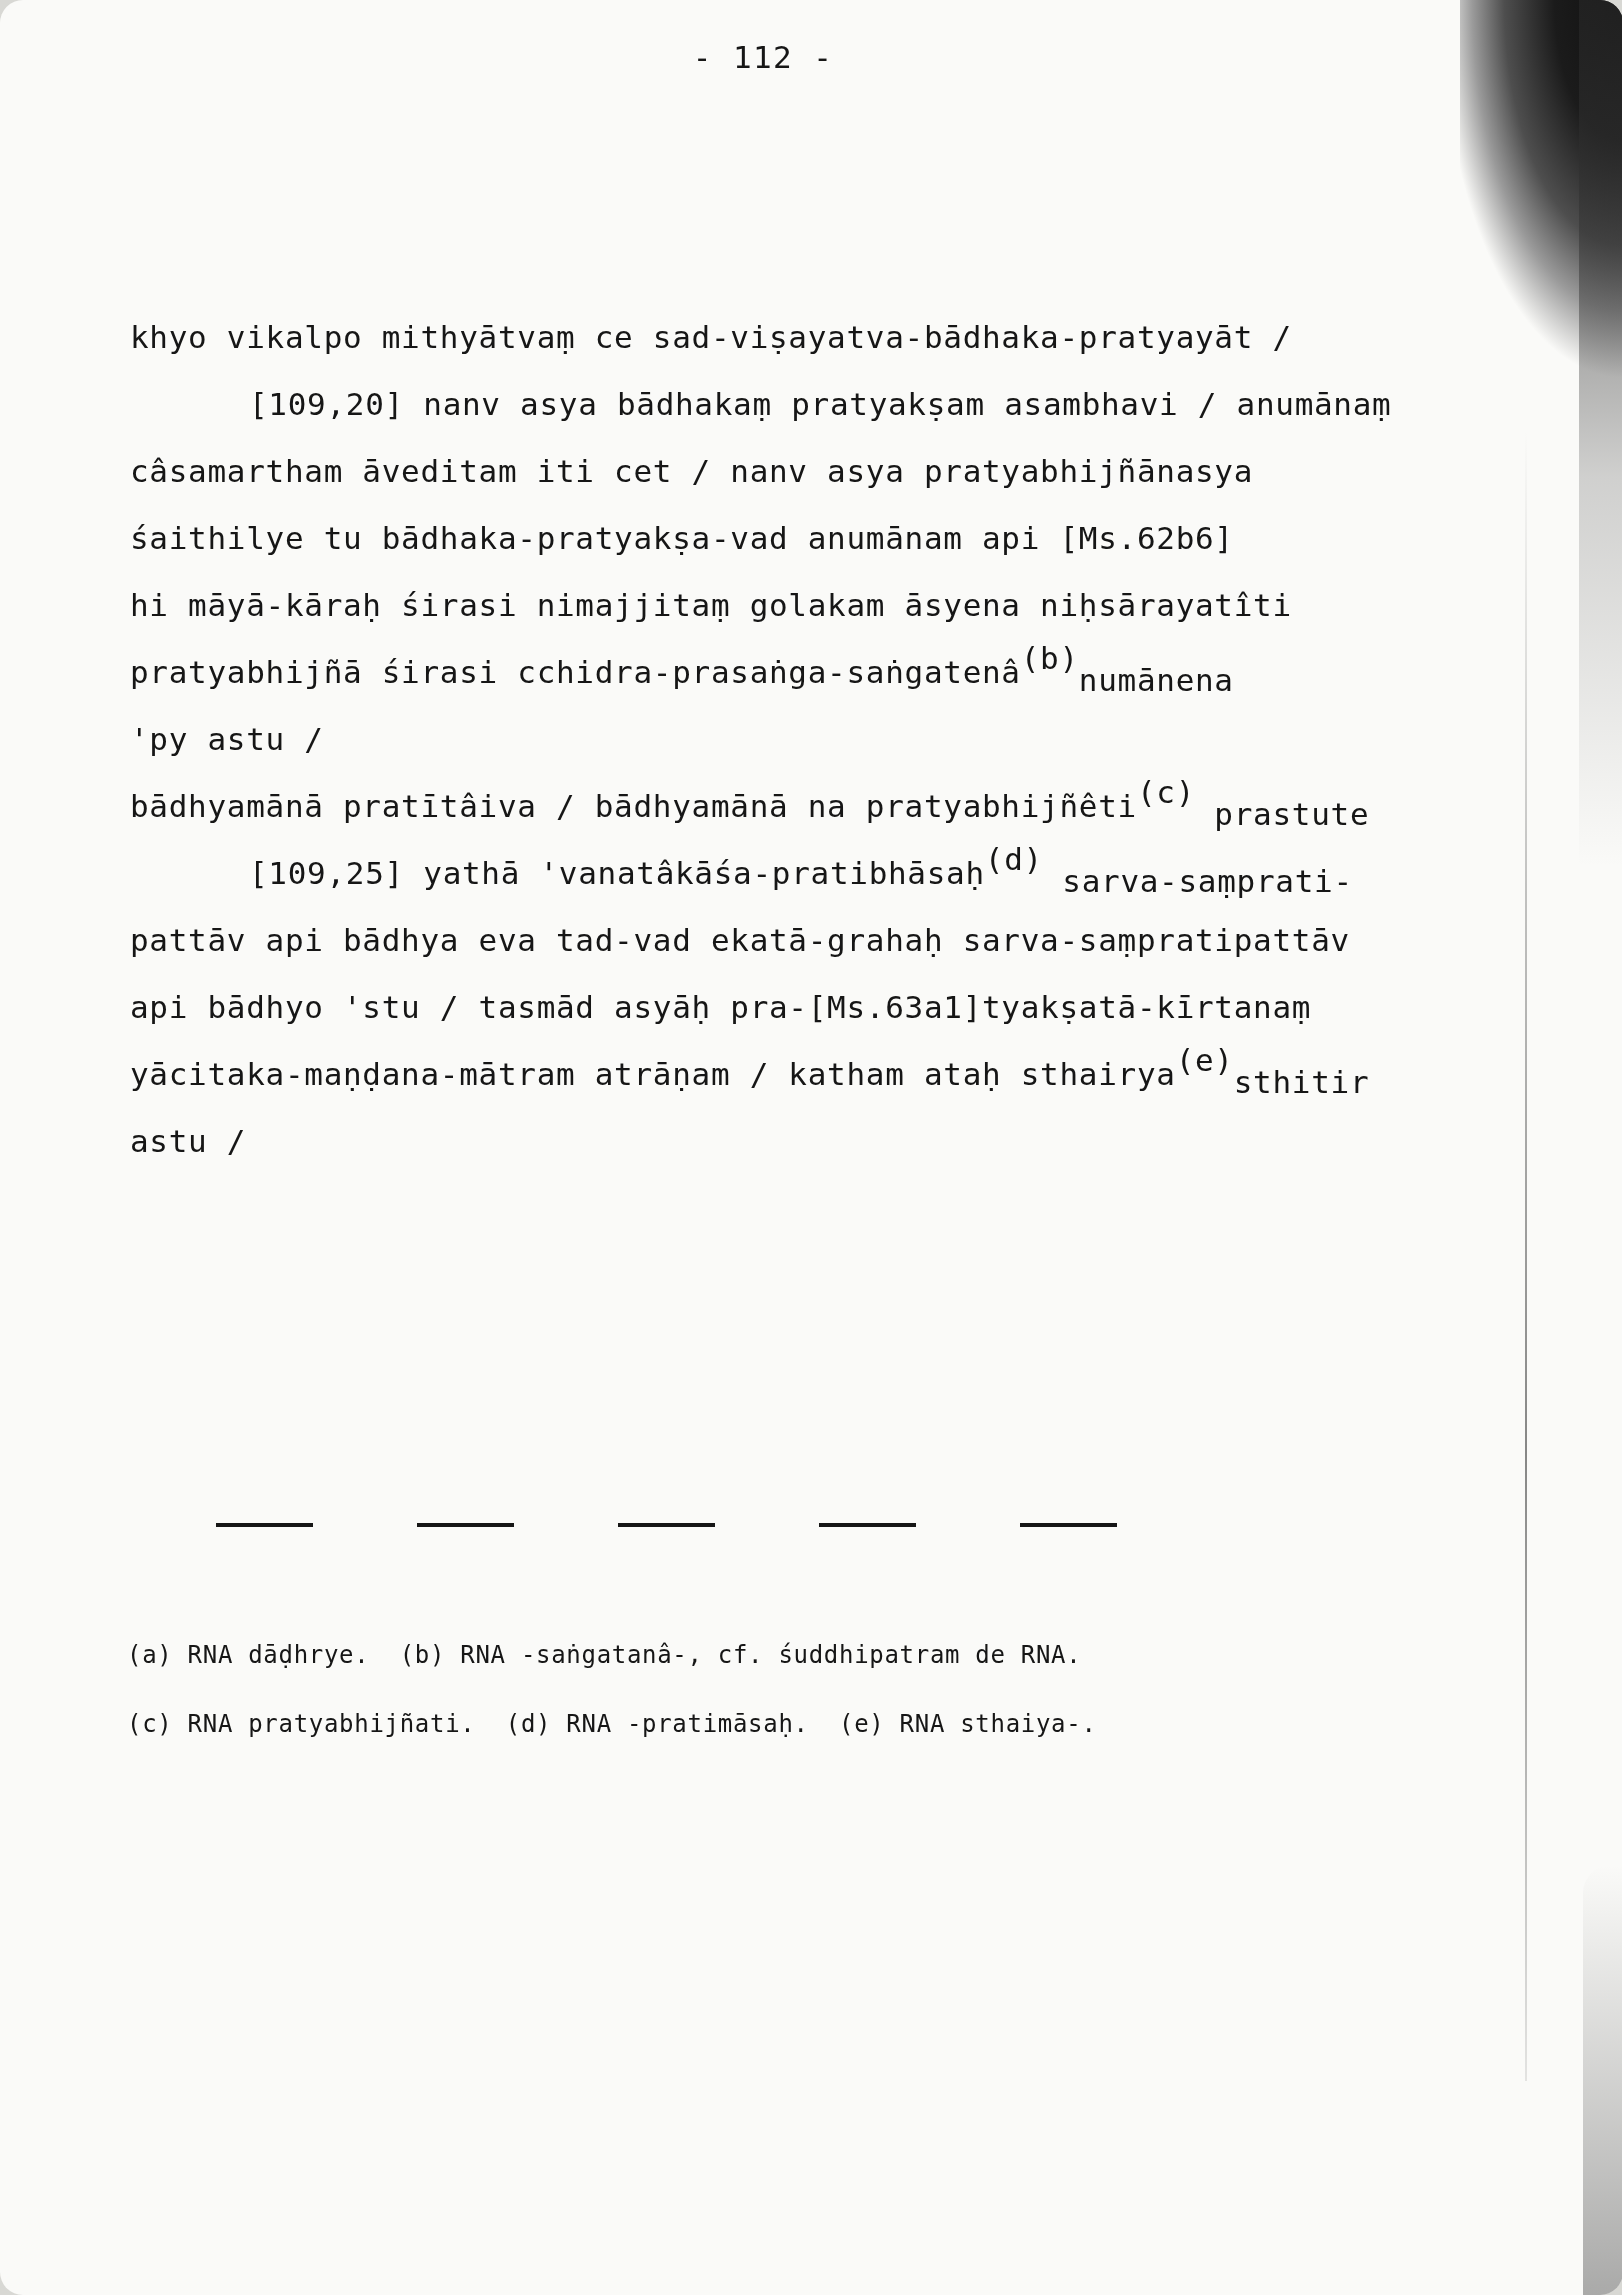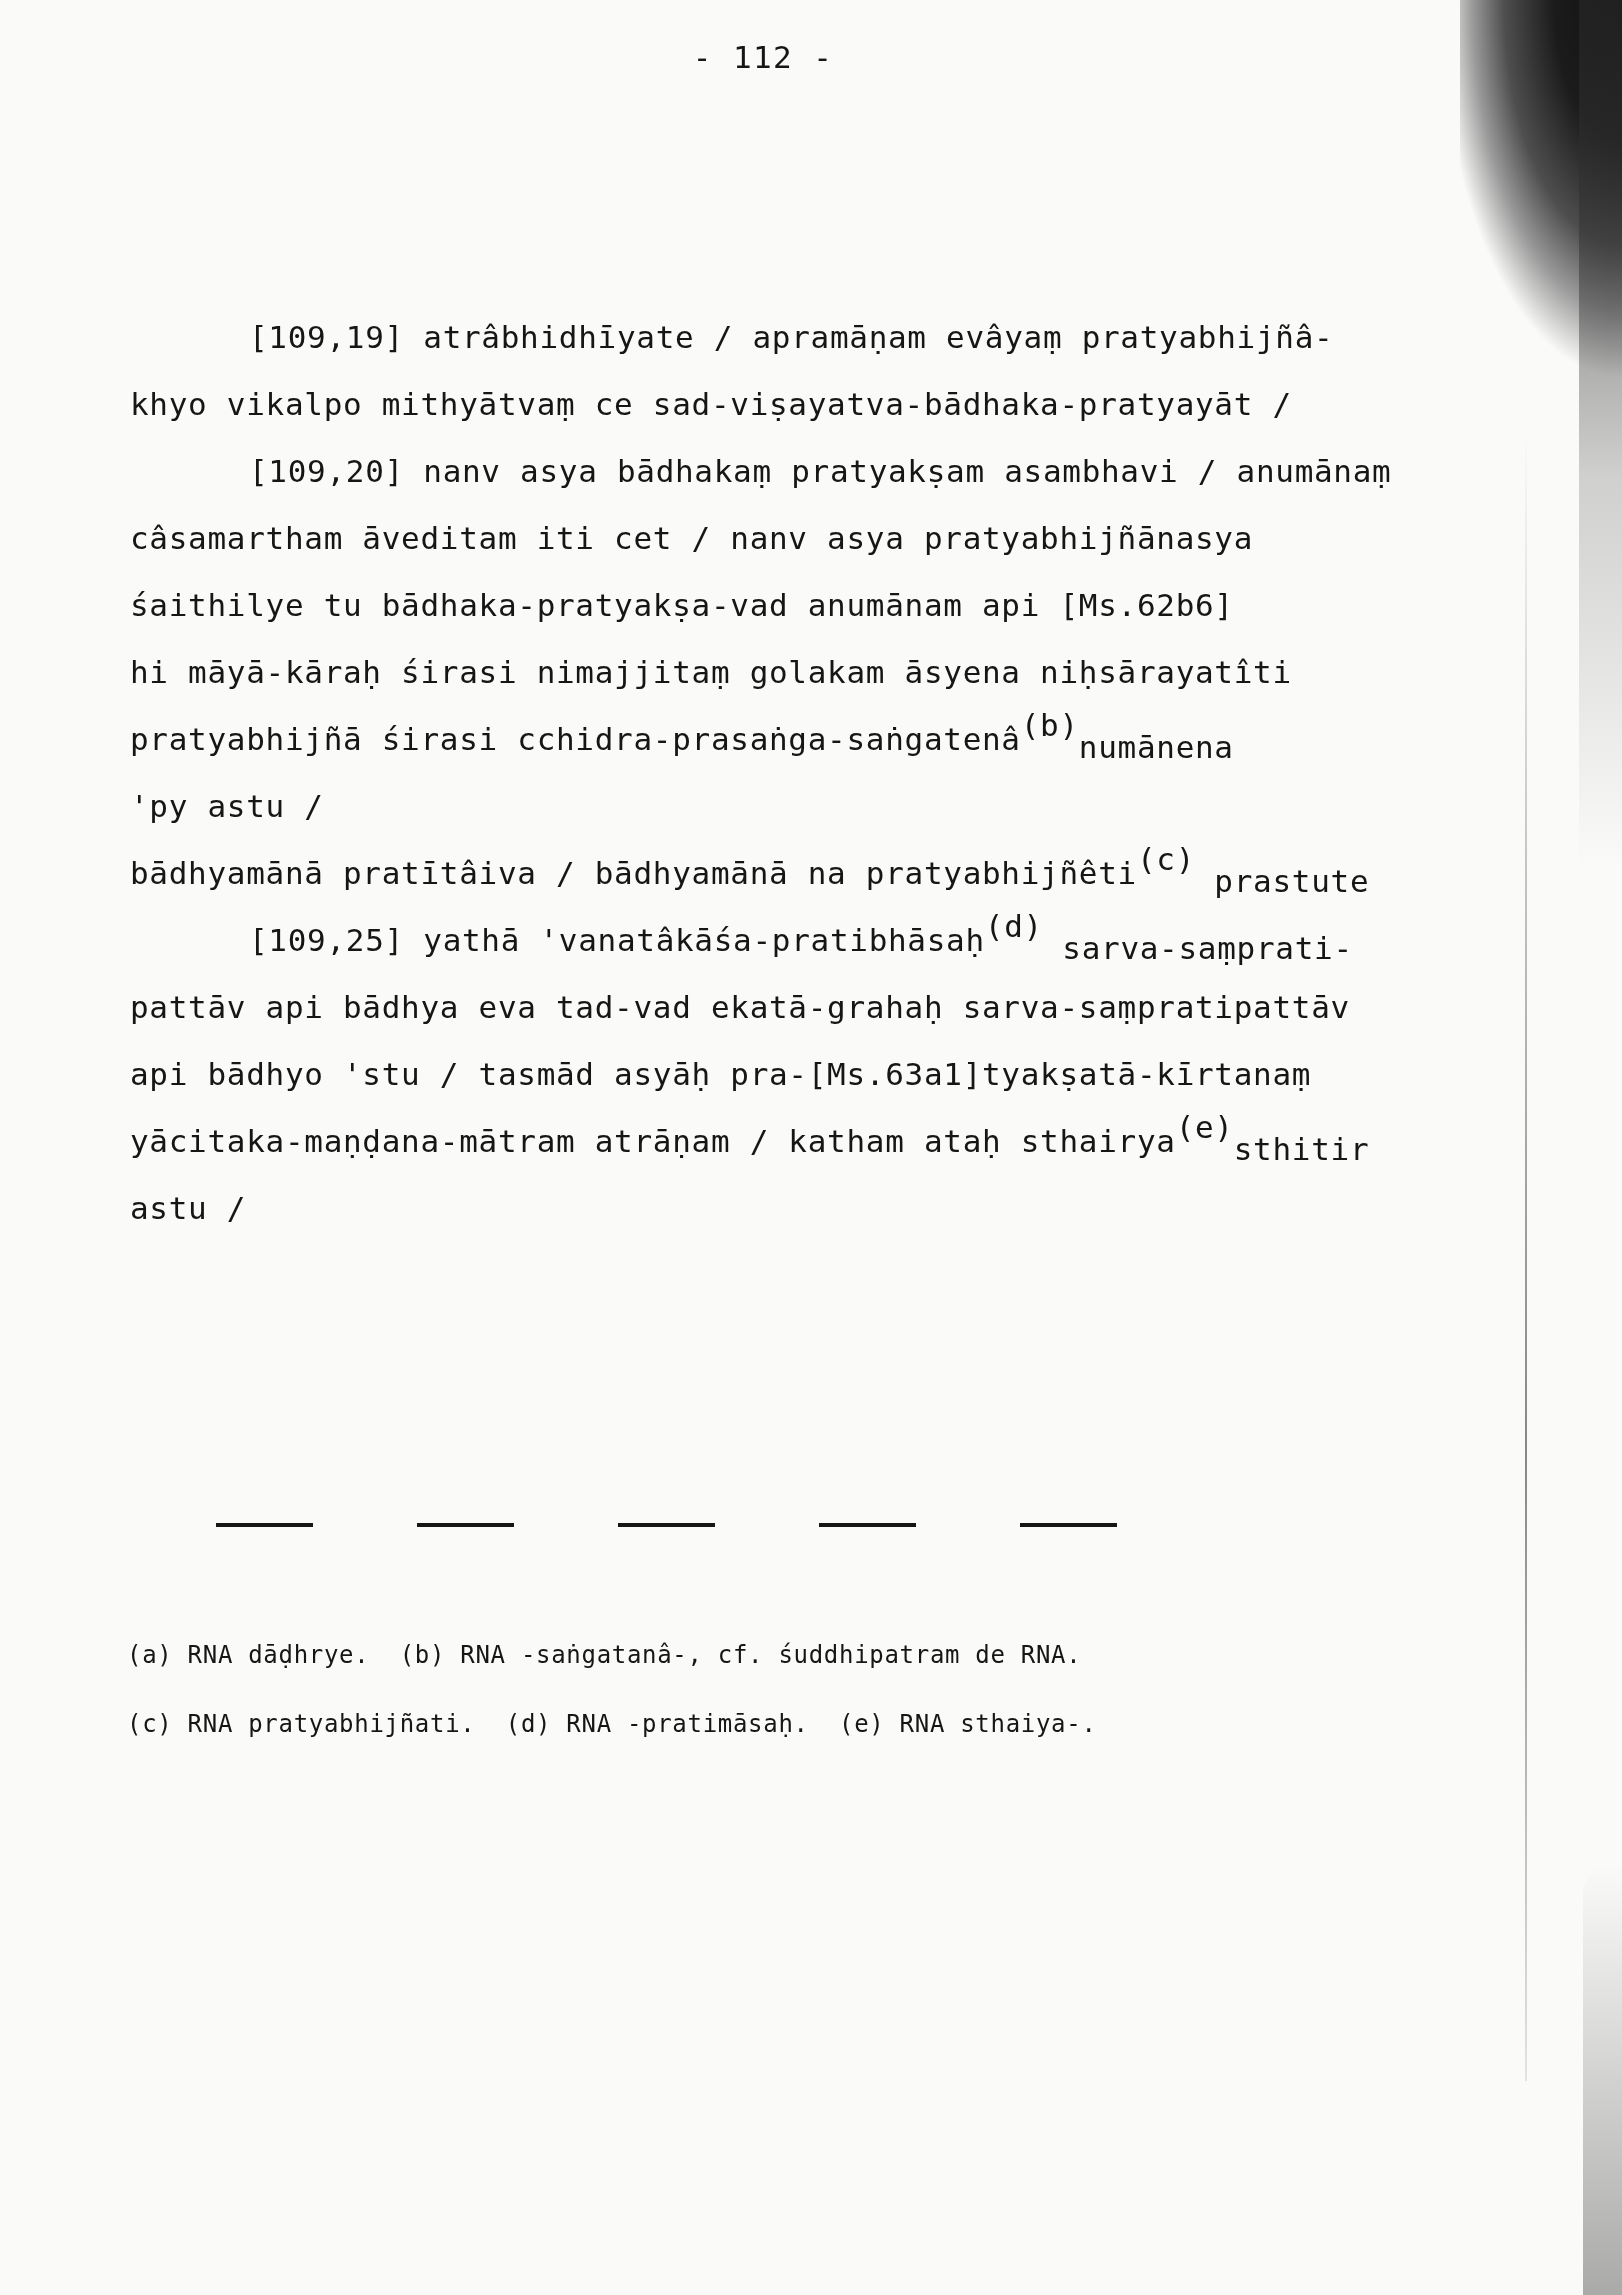--- a/index.html
+++ b/index.html
@@ -4,20 +4,21 @@
 <style>
   html, body { margin: 0; padding: 0; background: #d8d8d4; }
   .page {
     position: relative;
     width: 1623px;
     height: 2295px;
     background: var(--paper, #fafaf8);
     overflow: hidden;
     font-family: "DejaVu Sans Mono", "Liberation Mono", monospace;
     color: var(--ink, #161616);
+    border-radius: 23px;
   }
   .page-number {
     position: absolute;
     top: 39px; left: 0; width: 1526px;
     text-align: center;
     font-size: 31px;
     letter-spacing: 1.4px;
     white-space: pre;
   }
   .body-text {
@@ -88,21 +89,20 @@
     border-top-left-radius: 28px;
     background: linear-gradient(to top, rgba(90,90,90,0.5), rgba(90,90,90,0));
   }
 </style>
 </head>
 <body>
 
 <div class="page">
   <div class="page-number">- 112 -</div>
   <div class="body-text">
-      <div class="line indent"><span>[109,19] atrâbhidhīyate / apramāṇam evâyaṃ pratyabhijñâ-</span></div>
       <div class="line"><span>khyo vikalpo mithyātvaṃ ce sad-viṣayatva-bādhaka-pratyayāt /</span></div>
       <div class="line indent"><span>[109,20] nanv asya bādhakaṃ pratyakṣam asambhavi / anumānaṃ</span></div>
       <div class="line"><span>câsamartham āveditam iti cet / nanv asya pratyabhijñānasya</span></div>
       <div class="line"><span>śaithilye tu bādhaka-pratyakṣa-vad anumānam api [Ms.62b6]</span></div>
       <div class="line"><span>hi māyā-kāraḥ śirasi nimajjitaṃ golakam āsyena niḥsārayatîti</span></div>
       <div class="line"><span>pratyabhijñā śirasi cchidra-prasaṅga-saṅgatenâ</span><span class="sup">(b)</span><span class="drop">numānena</span></div>
       <div class="line"><span>'py astu /</span></div>
       <div class="line"><span>bādhyamānā pratītâiva / bādhyamānā na pratyabhijñêti</span><span class="sup">(c)</span><span class="drop"> prastute</span></div>
       <div class="line indent"><span>[109,25] yathā 'vanatâkāśa-pratibhāsaḥ</span><span class="sup">(d)</span><span class="drop"> sarva-saṃprati-</span></div>
       <div class="line"><span>pattāv api bādhya eva tad-vad ekatā-grahaḥ sarva-saṃpratipattāv</span></div>

